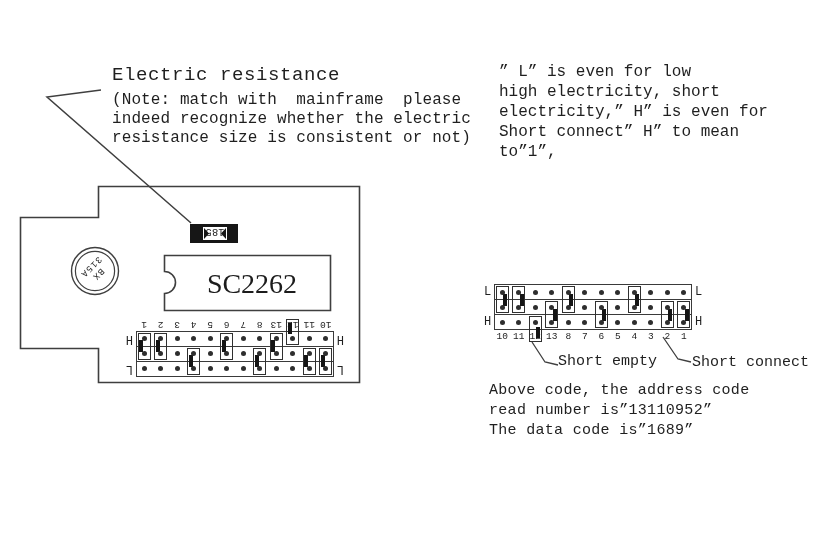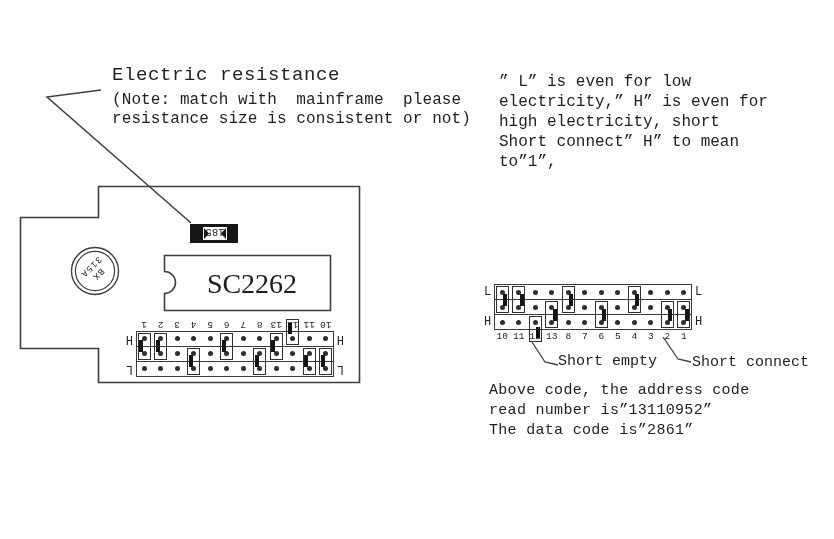--- a/index.html
+++ b/index.html
@@ -6,21 +6,21 @@
   .stage{
     position:relative;width:834px;height:539px;background:#ffffff;overflow:hidden;
     font-family:"Liberation Mono","DejaVu Sans Mono",monospace;color:#1f1f1f;
   }
   svg.layer{position:absolute;left:0;top:0;z-index:1;}
   .tblock{position:absolute;z-index:2;}
   .tblock div{white-space:pre;}
   .title-block{left:112px;top:64px;}
   .t-title{font-size:19px;letter-spacing:.6px;margin-bottom:5px;}
   .t-note{font-size:16px;line-height:19px;letter-spacing:.1px;}
-  .legend-block{left:499px;top:72px;font-size:16px;line-height:20px;}
+  .legend-block{left:499px;top:62px;font-size:16px;line-height:20px;}
   .summary-block{left:489px;top:381px;font-size:15px;line-height:20px;letter-spacing:.3px;}
   .callout{position:absolute;z-index:2;font-size:15px;white-space:pre;}
   .callout.hang{left:558px;top:353px;}
   .callout.short{left:692px;top:354px;}
   
   .jblock{position:absolute;width:224px;height:60px;z-index:3;}
   .jb-right{left:481px;top:284px;}
   .jb-board{left:123px;top:317px;transform:rotate(180deg);}
   .jband{position:absolute;left:13px;width:198px;height:16px;border:1px solid #3a3a3a;box-sizing:border-box;background:#fff;}
   .jdot{position:absolute;width:5px;height:5px;border-radius:50%;background:#2e2e2e;z-index:4;}
@@ -59,38 +59,39 @@
     </g>
 
     <polyline points="101,90 47,97 191,223" fill="none" stroke="#3f3f3f" stroke-width="1.5"></polyline>
     <polyline points="532,342 545,362 558,365" fill="none" stroke="#3f3f3f" stroke-width="1.3"></polyline>
     <polyline points="663,337 678,359 691,362" fill="none" stroke="#3f3f3f" stroke-width="1.3"></polyline>
   </svg>
 
   <div class="tblock title-block">
     <div class="t-title">Electric resistance</div>
     <div class="t-note">(Note: match with  mainframe  please</div>
+    <div class="t-note">indeed recognize whether the electric</div>
     <div class="t-note">resistance size is consistent or not)</div>
   </div>
 
   <div class="tblock legend-block">
     <div>” L” is even for low</div>
+    <div>high electricity, short</div>
     <div>electricity,” H” is even for</div>
-    <div>high electricity, short</div>
     <div>Short connect” H” to mean</div>
     <div>to”1”,</div>
   </div>
 
   <div class="callout hang">Short empty</div>
   <div class="callout short">Short connect</div>
 
   <div class="tblock summary-block">
     <div>Above code, the address code</div>
     <div>read number is”13110952”</div>
-    <div>The data code is”2861”</div>
+    <div>The data code is”1689”</div>
   </div>
 
 <div class="jblock jb-right">
       <div class="jband" style="top: 0px;"></div>
       <div class="jband" style="top: 15px;"></div>
       <div class="jband" style="top: 30px;"></div>
       <div class="jside" style="left: 0px; top: 0px;">L</div>
       <div class="jside" style="left: 211px; top: 0px;">L</div>
       <div class="jside" style="left: 0px; top: 30px;">H</div>
       <div class="jside" style="left: 211px; top: 30px;">H</div>

